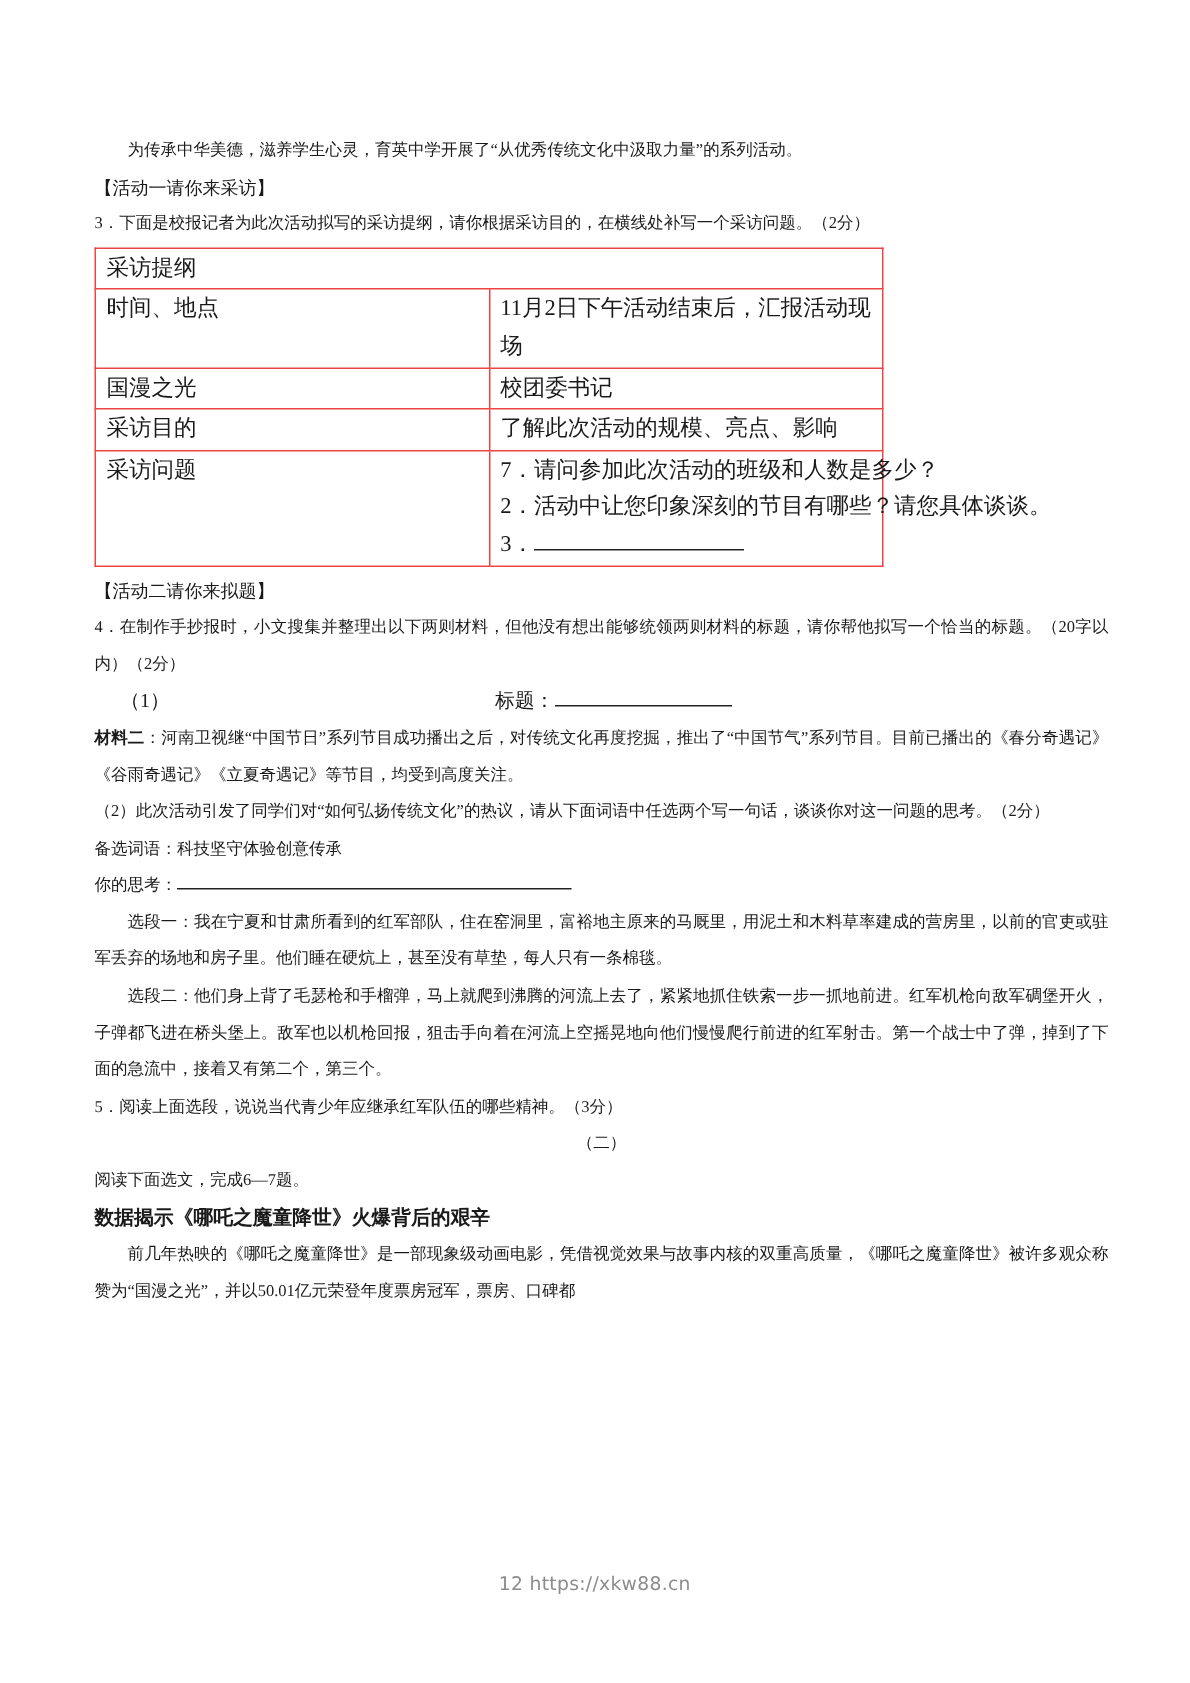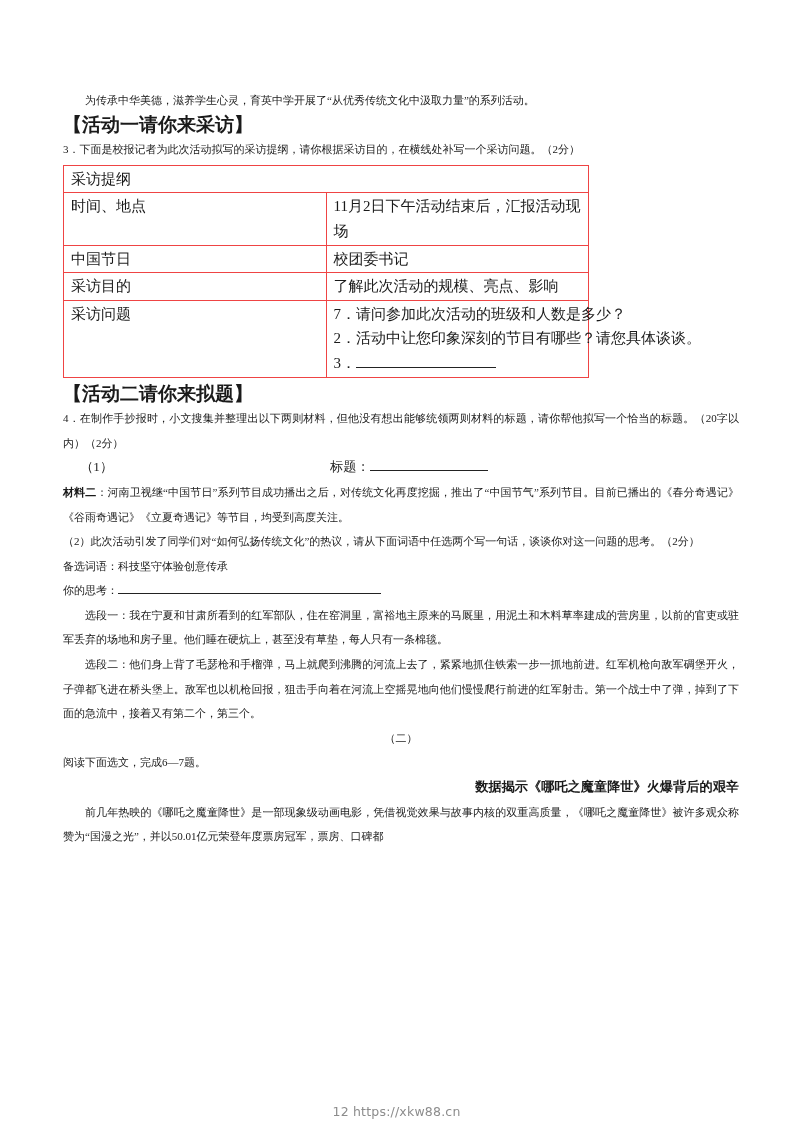--- a/index.html
+++ b/index.html
@@ -25,23 +25,23 @@
     font-size: 11px;
     line-height: 24.6px;
     text-align: justify;
     text-justify: inter-ideograph;
     margin: 0;
   }
   .indent2 {
     text-indent: 2em;
   }
   .bold-head {
-    font-size: 19px;
+    font-size: 12px;
     line-height: 24.6px;
-    font-weight: bold;
+    font-weight: normal;
     margin: 0;
   }
   .lbl-bold {
     font-weight: bold;
   }
   .center {
     text-align: center;
   }
 
   
@@ -80,28 +80,28 @@
     margin: 0;
     position: relative;
   }
   .row-title .tag { display: inline-block; padding-left: 1.3em; }
   .row-title .ttl { position: absolute; left: 267px; }
 
   .doc-title {
     font-size: 13.2px;
     line-height: 24.6px;
     font-weight: bold;
-    text-align: right;
+    text-align: left;
     margin: 0;
   }
 
   .watermark {
     position: absolute;
     left: 0;
-    top: 1104px;
+    top: 1048px;
     width: 793px;
     text-align: center;
     font-family: "DejaVu Sans", "Liberation Sans", sans-serif;
     font-size: 12.5px;
     color: #8c8c8c;
     letter-spacing: 0.2px;
   }
 </style>
 </head>
 <body>
@@ -117,21 +117,21 @@
   <table class="outline">
     <tbody>
         <tr>
       <td colspan="2">采访提纲</td>
     </tr>
     <tr>
       <td class="col-label">时间、地点</td>
       <td>11月2日下午活动结束后，汇报活动现场</td>
     </tr>
     <tr>
-      <td class="col-label">中国节日</td>
+      <td class="col-label">国漫之光</td>
       <td>校团委书记</td>
     </tr>
     <tr>
       <td class="col-label">采访目的</td>
       <td>了解此次活动的规模、亮点、影响</td>
     </tr>
     <tr>
       <td class="col-label">采访问题</td>
       <td class="q-cell">
         <div>7．请问参加此次活动的班级和人数是多少？</div>
@@ -158,20 +158,21 @@
 
   <p class="para">备选词语：科技坚守体验创意传承</p>
 
   <p class="para"><span>你的思考：</span><span class="blank blank-think"></span></p>
 
 
   <p class="para indent2">选段一：我在宁夏和甘肃所看到的红军部队，住在窑洞里，富裕地主原来的马厩里，用泥土和木料草率建成的营房里，以前的官吏或驻军丢弃的场地和房子里。他们睡在硬炕上，甚至没有草垫，每人只有一条棉毯。</p>
 
   <p class="para indent2">选段二：他们身上背了毛瑟枪和手榴弹，马上就爬到沸腾的河流上去了，紧紧地抓住铁索一步一抓地前进。红军机枪向敌军碉堡开火，子弹都飞进在桥头堡上。敌军也以机枪回报，狙击手向着在河流上空摇晃地向他们慢慢爬行前进的红军射击。第一个战士中了弹，掉到了下面的急流中，接着又有第二个，第三个。</p>
 
+  <p class="para">5．阅读上面选段，说说当代青少年应继承红军队伍的哪些精神。（3分）</p>
 
   <p class="para center">（二）</p>
 
   <p class="para">阅读下面选文，完成6—7题。</p>
 
   <p class="doc-title">数据揭示《哪吒之魔童降世》火爆背后的艰辛</p>
 
   <p class="para indent2">前几年热映的《哪吒之魔童降世》是一部现象级动画电影，凭借视觉效果与故事内核的双重高质量，《哪吒之魔童降世》被许多观众称赞为“国漫之光”，并以50.01亿元荣登年度票房冠军，票房、口碑都</p>
 
 </div>

